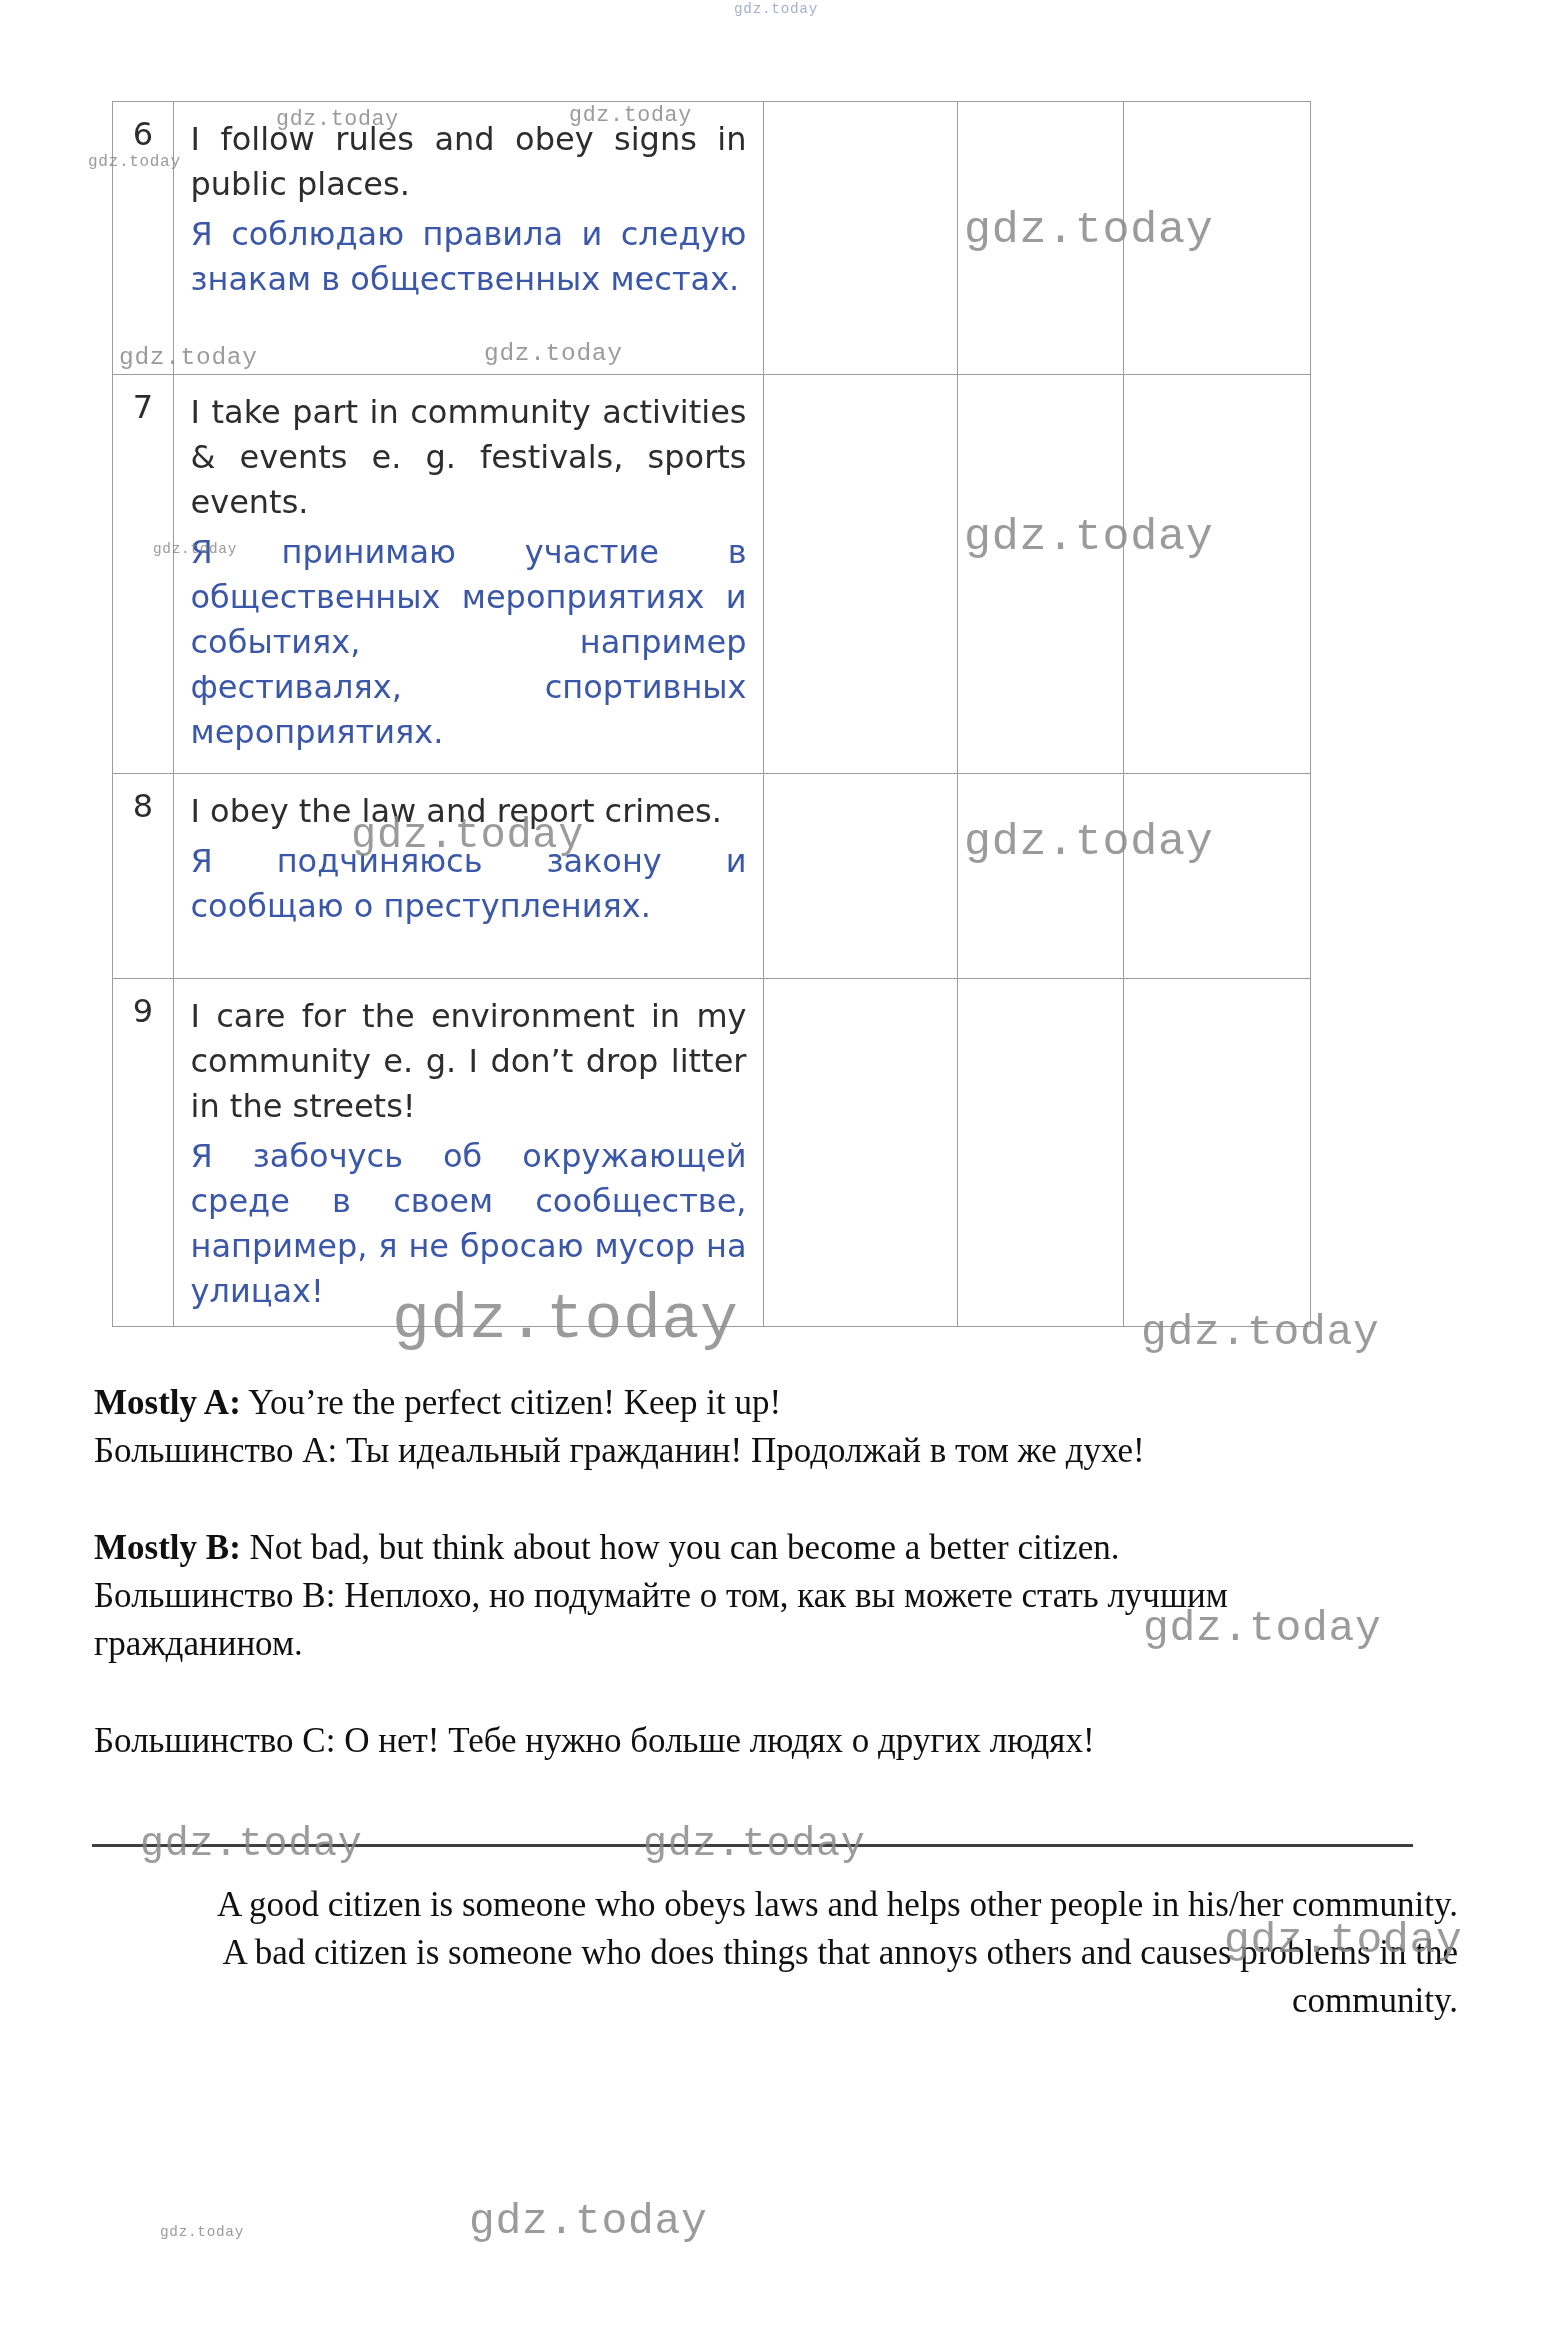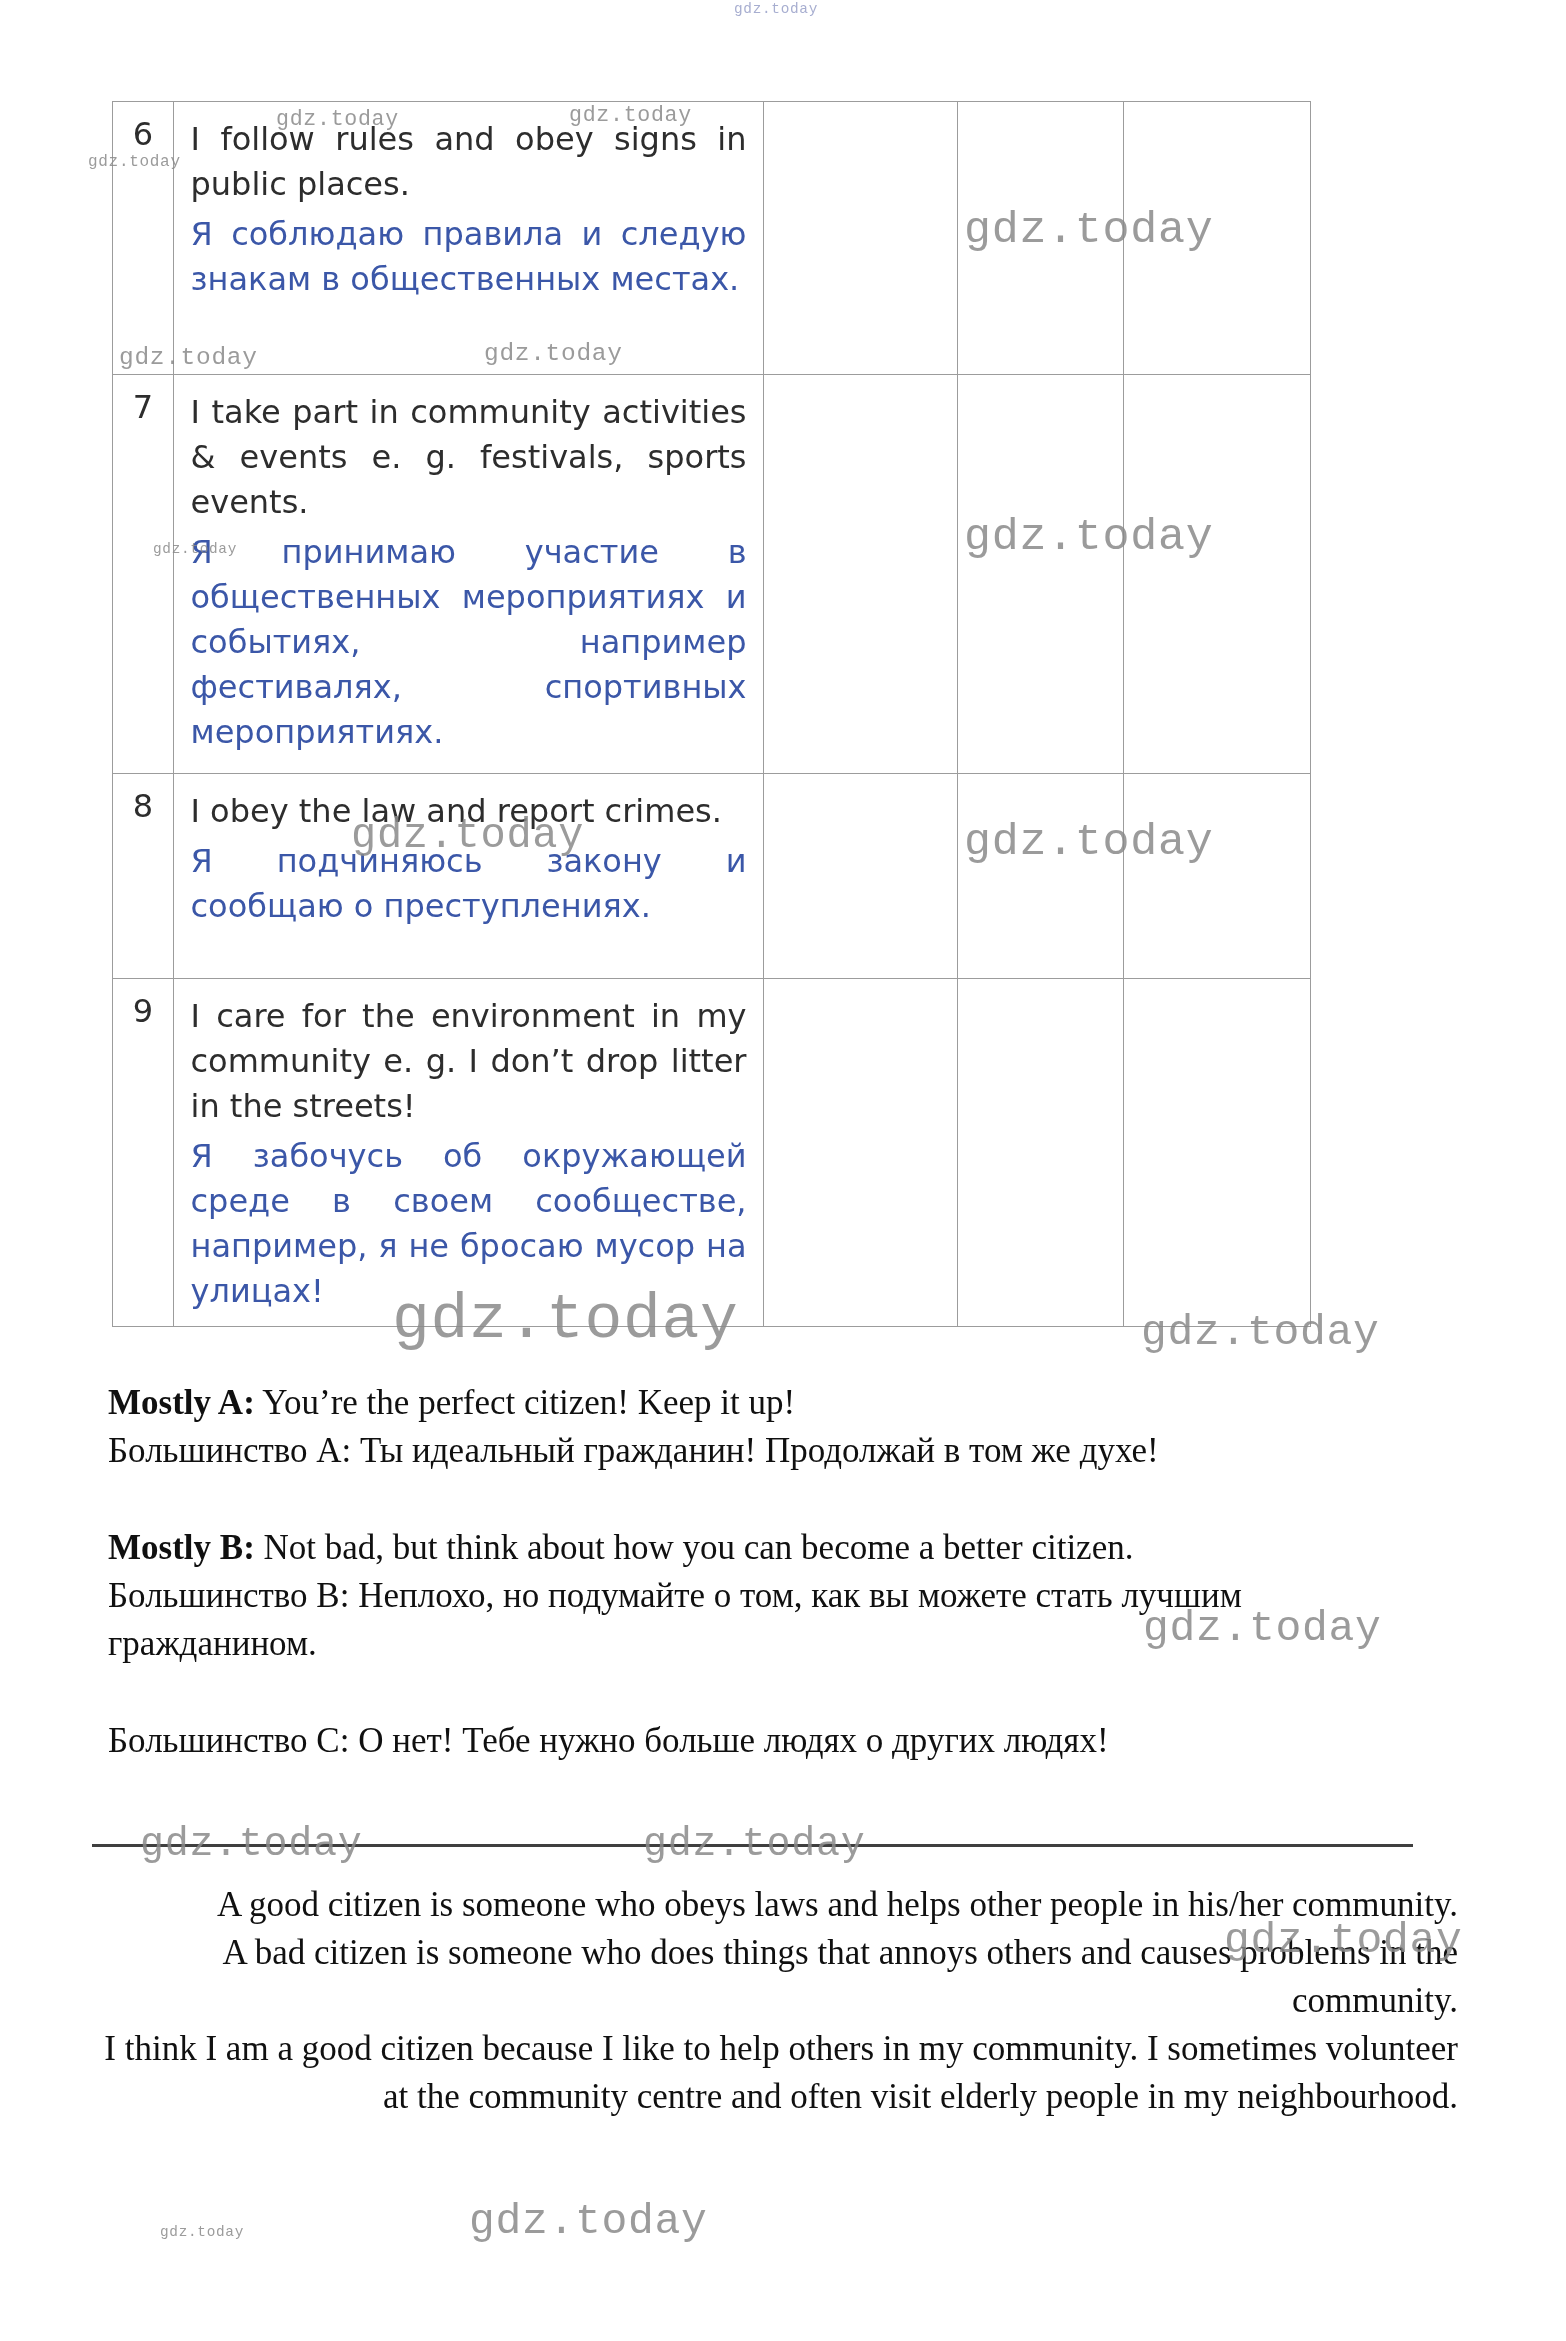--- a/index.html
+++ b/index.html
@@ -48,21 +48,21 @@
     margin:5px;
     font-family:"DejaVu Sans", sans-serif;
     font-size:32px;line-height:45px;
     text-align:justify;
   }
   td.stmt p.en{color:var(--en-text);}
   td.stmt p.ru{color:var(--ru-text);margin-top:4.3px;}
 
   
   .results{
-    position:absolute;left:108px;top:1379px;width:1339px;
+    position:absolute;left:94px;top:1379px;width:1339px;
     font-size:35px;line-height:48px;color:var(--body-text);
   }
   .result{margin:0 0 49px 0;}
   .result p{margin:0;}
   .result .label{font-weight:bold;}
 
   
   .divider{
     position:absolute;left:92px;top:1844px;width:1321px;height:2.9px;
     background:var(--divider);
@@ -174,21 +174,20 @@
     <div class="result">
       <p>Большинство С: О нет! Тебе нужно больше людях о других людях!</p>
     </div>
   </section>
 
   <div class="divider"></div>
 
   <section class="answer">
     <p>A good citizen is someone who obeys laws and helps other people in his/her community.</p>
     <p>A bad citizen is someone who does things that annoys others and causes problems in the community.</p>
-    <p>I think I am a good citizen because I like to help others in my community. I sometimes volunteer at the community centre and often visit elderly people in my neighbourhood.</p>
   </section>
 
   <span class="wm wm-top">gdz.today</span>
   <span class="wm wm-r6a">gdz.today</span>
   <span class="wm wm-r6b">gdz.today</span>
   <span class="wm wm-r6tiny">gdz.today</span>
   <span class="wm wm-r6big">gdz.today</span>
   <span class="wm wm-r7a">gdz.today</span>
   <span class="wm wm-r7b">gdz.today</span>
   <span class="wm wm-r7big">gdz.today</span>

